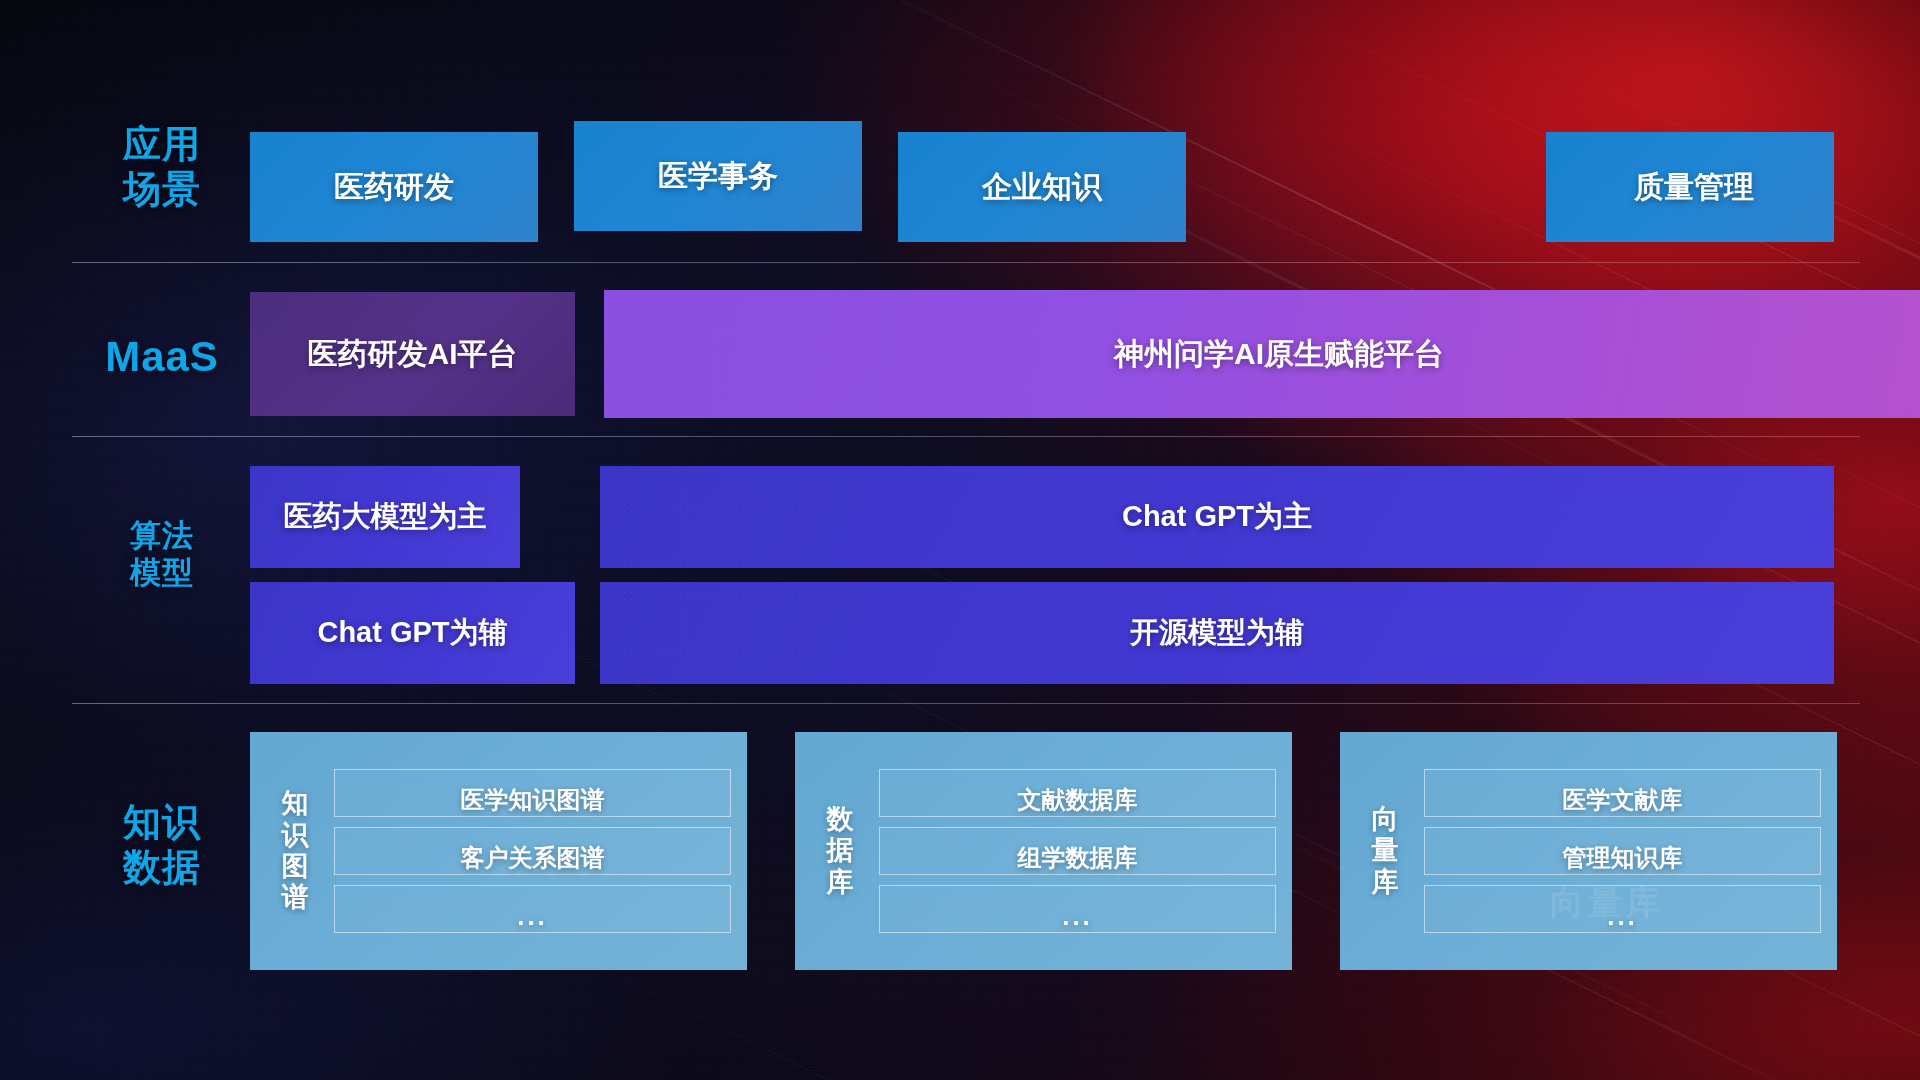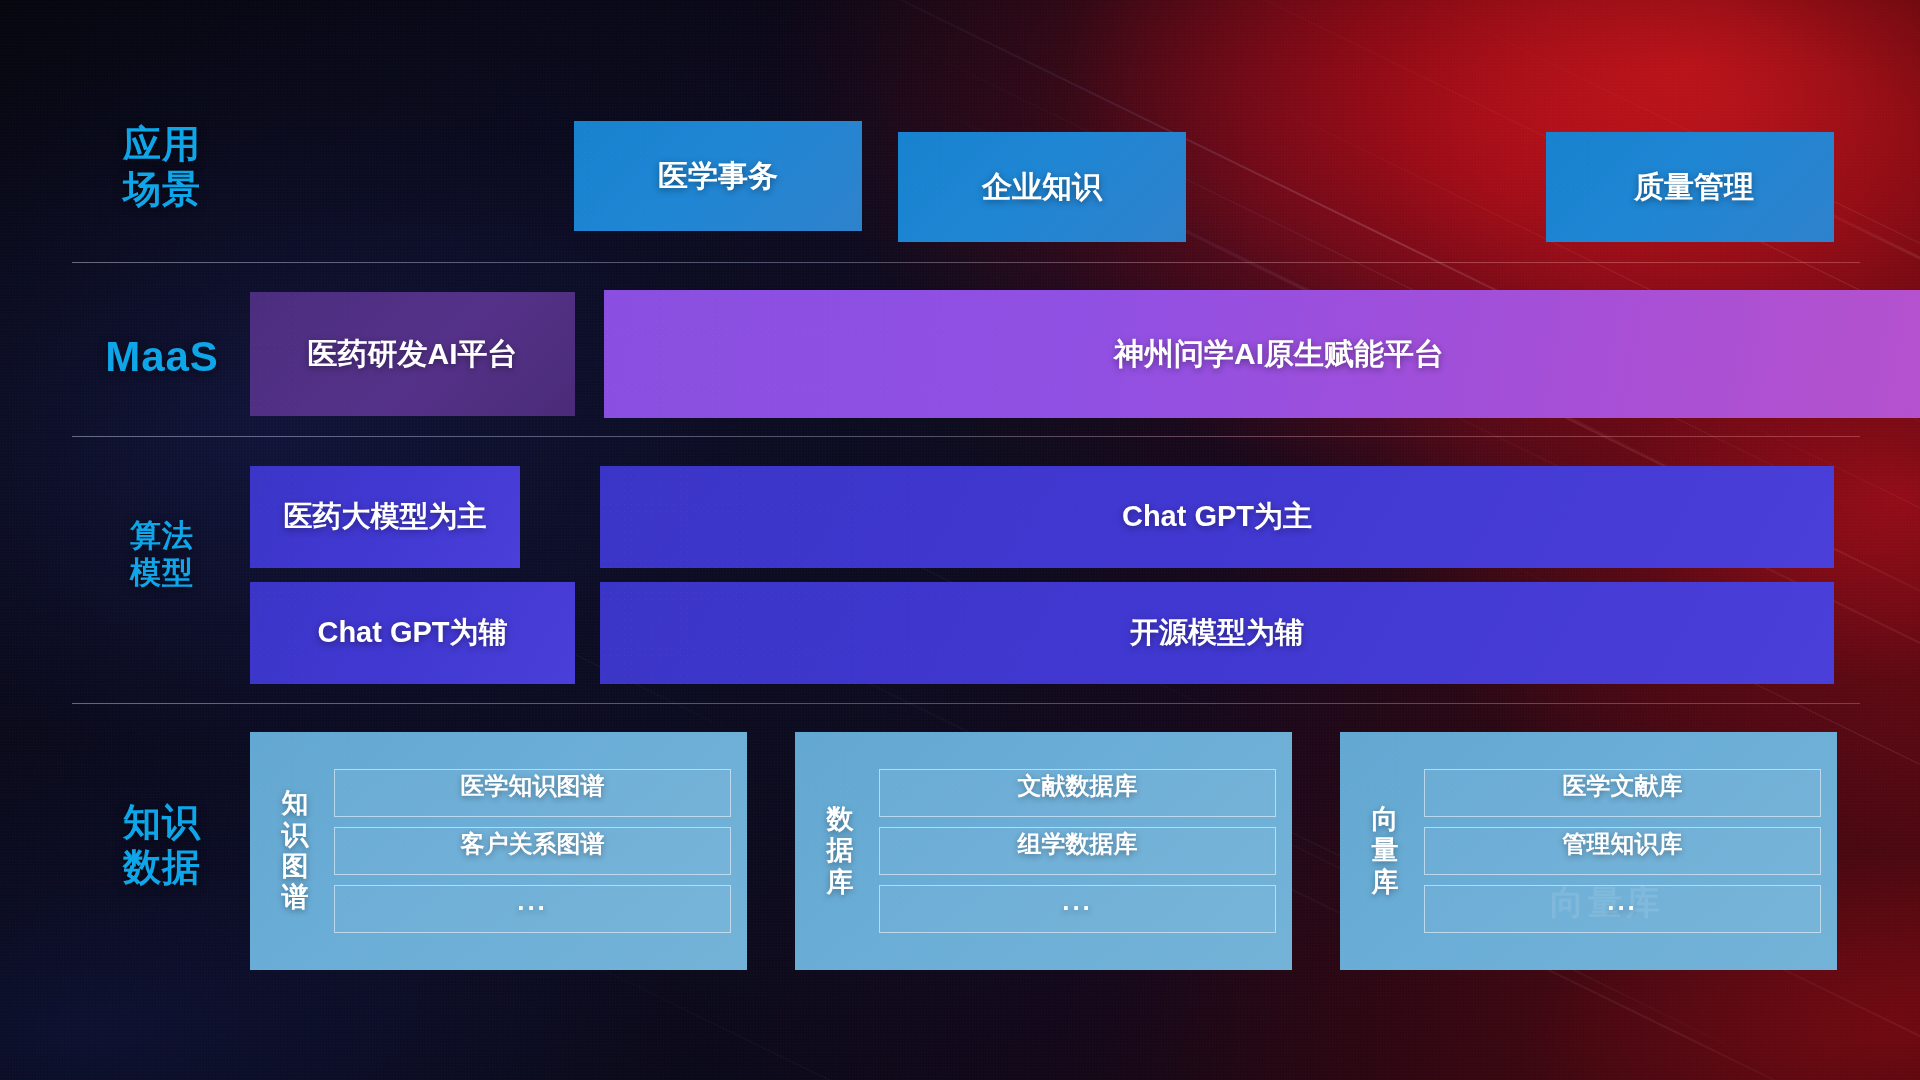--- a/index.html
+++ b/index.html
@@ -106,21 +106,21 @@
     position:relative; z-index:1;
     width:62px; flex:0 0 62px;
     display:flex; flex-direction:column; align-items:center; justify-content:center;
     font-weight:bold; font-size:27px; line-height:1.16; color:#fff;
     text-shadow:0 2px 6px rgba(0,0,0,0.35);
   }
   .kpanel-items { position:relative; z-index:1; flex:1; display:flex; flex-direction:column; justify-content:center; gap:10px; padding-left:8px; }
   .kitem {
     height:48px;
     border:1px solid rgba(255,255,255,0.52);
-    display:flex; align-items:flex-start; justify-content:center;
+    display:flex; align-items:flex-end; justify-content:center;
     font-size:24px; font-weight:bold; color:#fff;
     text-shadow:0 2px 6px rgba(0,0,0,0.32);
     background:rgba(255,255,255,0.035);
   }
   .kitem.ellipsis { font-size:26px; letter-spacing:3px; }
 
   .wm {
     position:absolute; z-index:1;
     color:rgba(255,255,255,0.10);
     font-size:34px; font-weight:bold; letter-spacing:4px;
@@ -157,20 +157,23 @@
   <div class="bg-vig"></div>
 </div>
 
 <div id="sheet">
 
   <div class="row-label" style="top:122px;font-size:38px;">
     <div>应用</div>
     <div>场景</div>
   </div>
 
+  <div class="card c-app" style="left:250px;top:132px;width:288px;height:110px;">
+    <span style="font-size:30px;">医药研发</span>
+  </div>
   <div class="card c-app" style="left:574px;top:121px;width:288px;height:110px;">
     <span style="font-size:30px;">医学事务</span>
   </div>
   <div class="card c-app" style="left:898px;top:132px;width:288px;height:110px;">
     <span style="font-size:30px;">企业知识</span>
   </div>
   <div class="card c-app" style="left:1546px;top:132px;width:288px;height:110px;">
     <span style="font-size:30px;margin-left:8px;">质量管理</span>
   </div>
 

